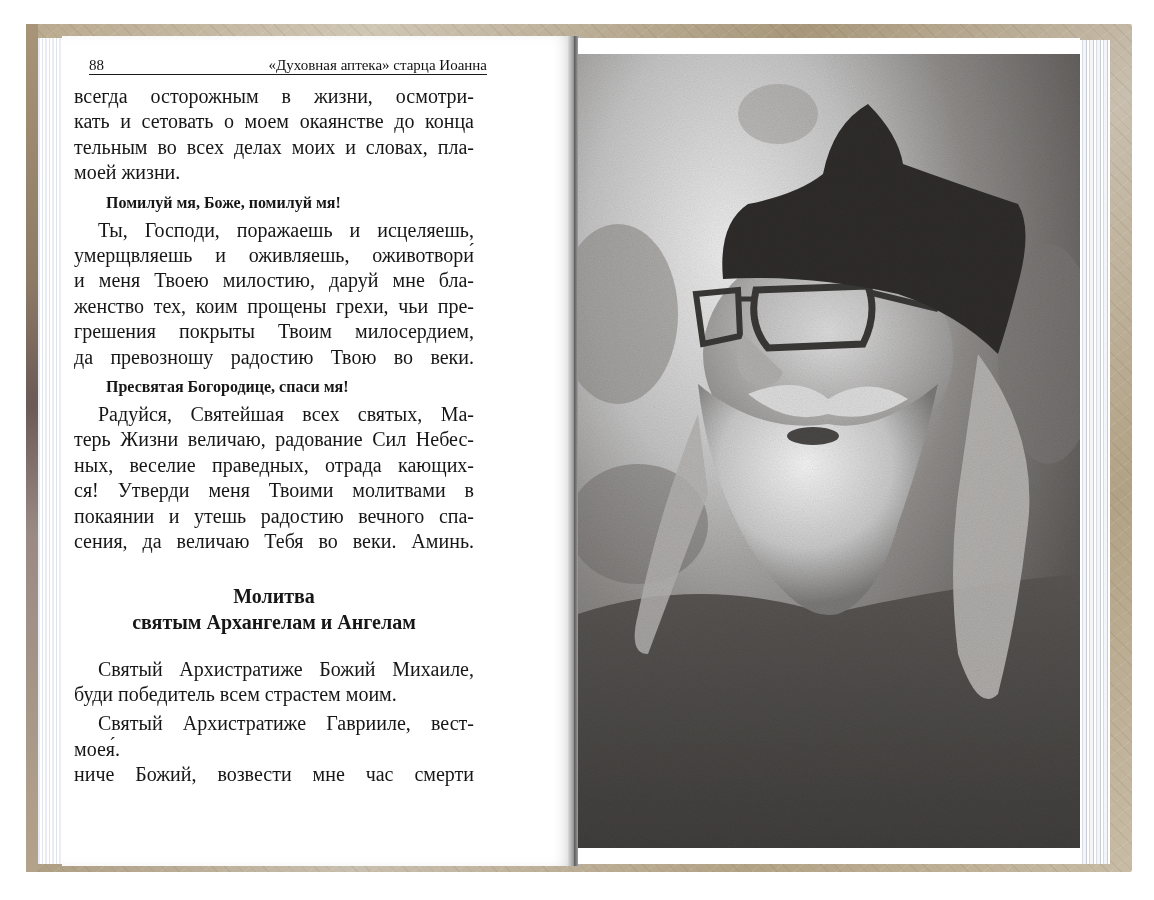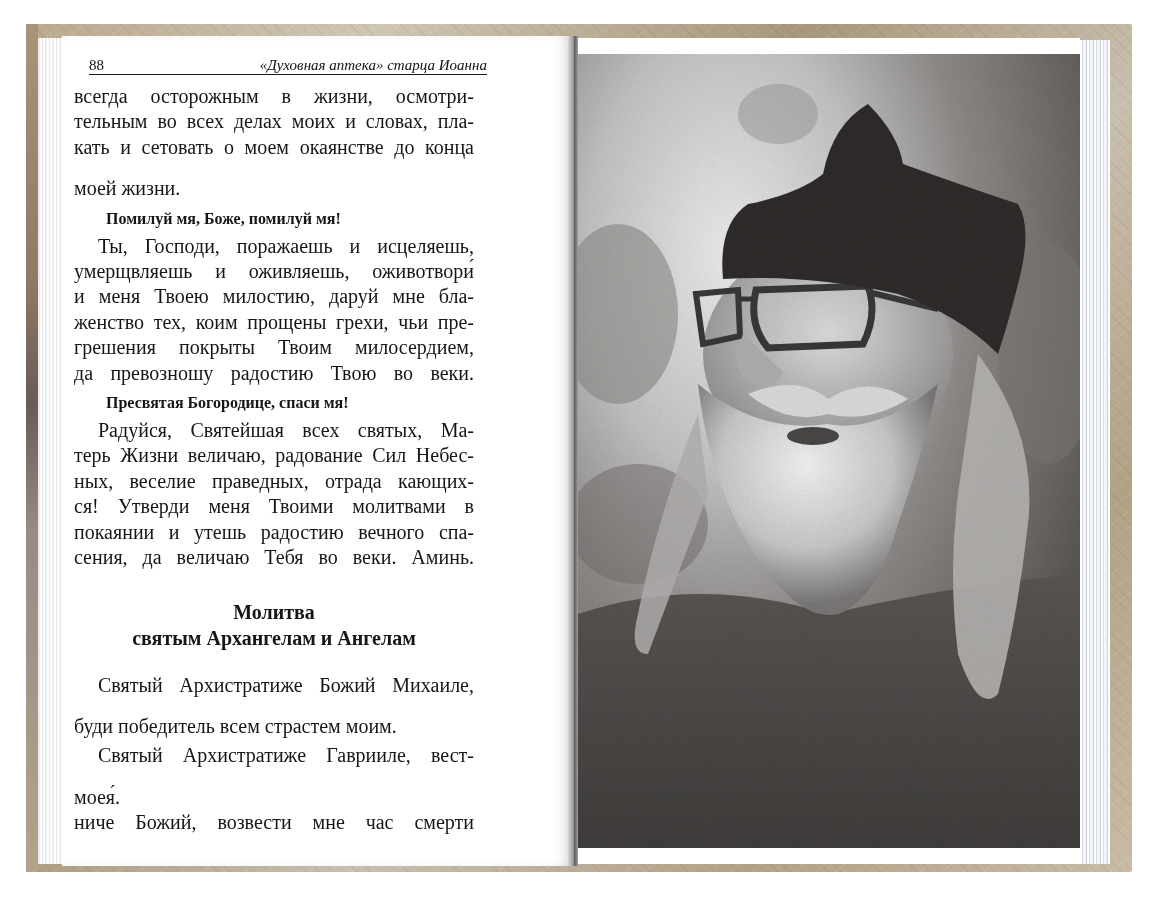--- a/index.html
+++ b/index.html
@@ -13,25 +13,25 @@
   .cover .strip-left{position:absolute;left:0;top:0;width:12px;height:100%;
     background:linear-gradient(180deg,#a89478,#8e7b66 30%,#6b5a56 45%,#9a8a84 60%,#b3a38b 100%);}
   
   .stack-left{position:absolute;left:38px;top:38px;width:30px;height:826px;
     background:repeating-linear-gradient(90deg,#e9ecf2 0 2px,#ffffff 2px 4px,#dfe3ea 4px 5px,#ffffff 5px 7px);}
   .page-left{position:absolute;left:62px;top:36px;width:512px;height:830px;background:#fff;
     box-shadow:inset -14px 0 18px -12px rgba(0,0,0,.35);}
   .running-head{position:absolute;left:89px;top:54px;width:398px;height:20px;border-bottom:1.5px solid #1a1a1a;
     display:flex;justify-content:space-between;align-items:flex-end;font-size:15px;color:#111;}
   .running-head .num{font-style:normal;}
-  .running-head .title{font-style:italic;}
+  .running-head .title{}
   .text{position:absolute;left:74px;top:84px;width:400px;color:#161616;font-size:20px;line-height:25.4px;}
   .text p{margin:0;text-align:justify;text-align-last:auto;}
   .text .line{display:block;text-align:justify;text-align-last:justify;white-space:nowrap;}
-  .text .line.last{text-align-last:left;margin-top:16px;}
+  .text .line.last{text-align-last:left;}
   .text .heading-bold{font-weight:bold;font-size:16px;margin:6px 0 4px 32px;line-height:22px;}
   .text .prayer-title{text-align:center;font-weight:bold;font-size:20px;line-height:26px;margin-top:28px;}
   .text .gap{height:22px;}
   .text .para-gap{height:4px;}
   
   .gutter{position:absolute;left:568px;top:36px;width:12px;height:830px;
     background:linear-gradient(90deg,#d9d9d9,#9a9a9a 45%,#5e5e5e 55%,#c5c5c5);}
   
   .page-right{position:absolute;left:578px;top:38px;width:502px;height:826px;background:#fff;}
   .photo{position:absolute;left:578px;top:54px;width:502px;height:794px;overflow:hidden;
@@ -54,22 +54,22 @@
 
 <div class="running-head">
   <span class="num">88</span>
   <span class="title">«Духовная аптека» старца Иоанна</span>
 </div>
 
 <div class="text">
 
   <p>
     <span class="line">всегда осторожным в жизни, осмотри-</span>
+    <span class="line">кать и сетовать о моем окаянстве до конца</span>
     <span class="line">тельным во всех делах моих и словах, пла-</span>
-    <span class="line">кать и сетовать о моем окаянстве до конца</span>
     <span class="line last">моей жизни.</span>
   </p>
 
   <div class="heading-bold">Помилуй мя, Боже, помилуй мя!</div>
 
   <p>
     <span class="line" style="padding-left:24px">Ты, Господи, поражаешь и исцеляешь,</span>
     <span class="line">умерщвляешь и оживляешь, оживотвори́</span>
     <span class="line">и меня Твоею милостию, даруй мне бла-</span>
     <span class="line">женство тех, коим прощены грехи, чьи пре-</span>

